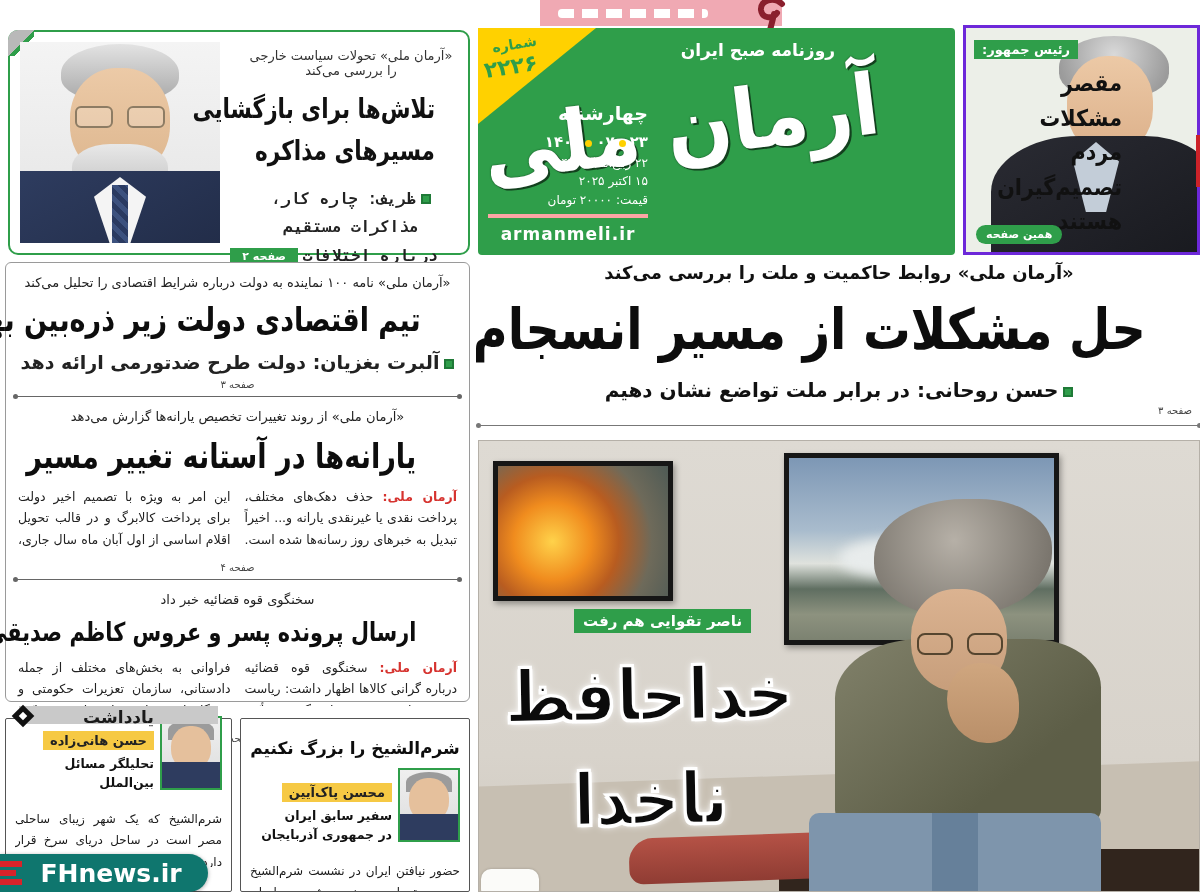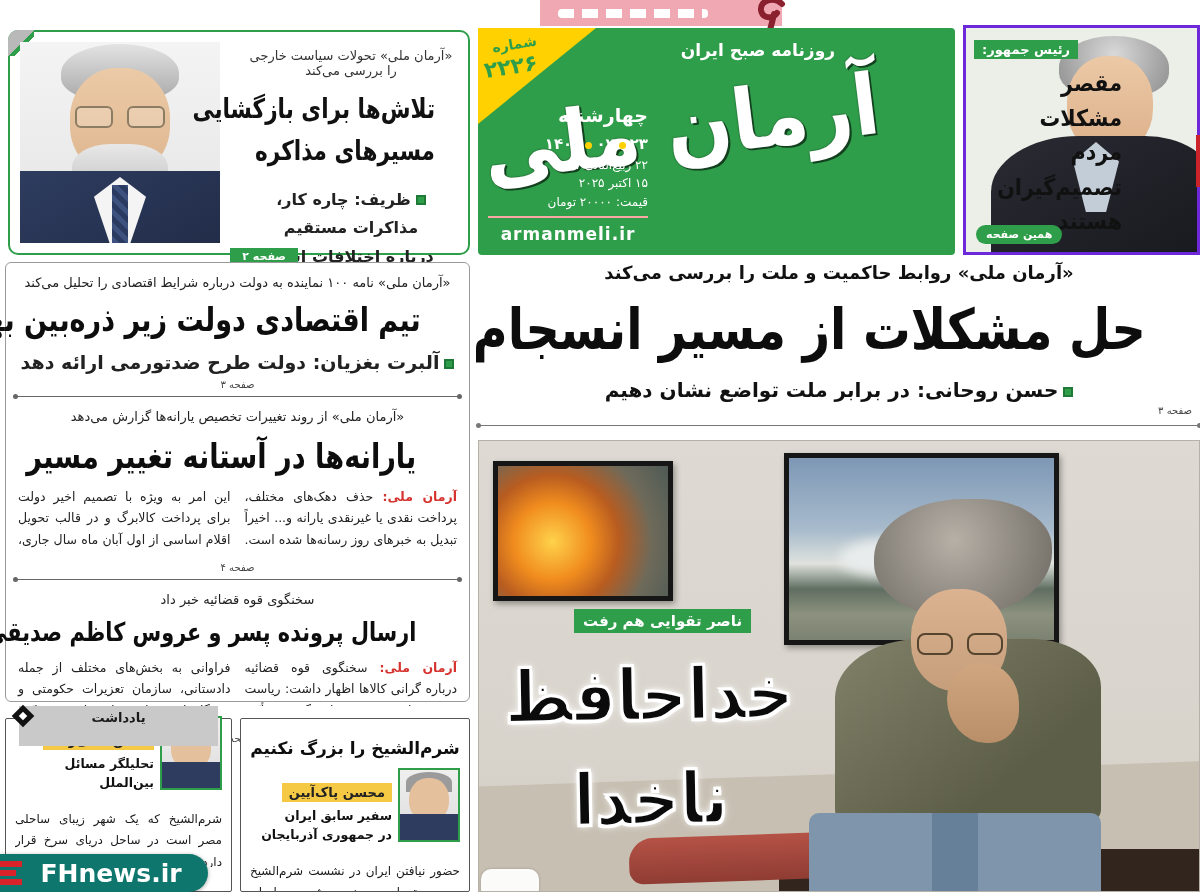--- a/index.html
+++ b/index.html
@@ -22,21 +22,21 @@
   .issue-num  { position:absolute; left:6px; top:26px; color:#2f9e4a; font-weight:bold; font-size:22px; transform:rotate(-9deg); letter-spacing:1px; }
   .tagline { position:absolute; right:120px; top:12px; color:#fff; font-weight:bold; font-size:17px; }
   .logo-script { position:absolute; right:60px; top:48px; width:380px; text-align:center;
     color:#fff; font-weight:bold; font-size:84px; white-space:nowrap;
     transform:rotate(-7deg) scaleX(0.92); transform-origin:center;
     text-shadow:0 0 2px #14411f, 2px 2px 0 #14411f; }
   .dateblock { position:absolute; left:10px; bottom:8px; width:160px; text-align:right; color:#fff; font-size:12px; line-height:1.55; }
   .dateblock .weekday { font-size:19px; font-weight:bold; margin-bottom:2px; }
   .date-fa { font-weight:bold; font-size:15px; letter-spacing:1px; }
   .dot { display:inline-block; width:7px; height:7px; border-radius:50%; background:#ffd100; margin:0 4px; }
-  .site { direction:ltr; text-align:center; border-top:2px solid #fca5a5; margin-top:4px; padding-top:3px;
+  .site { direction:ltr; text-align:center; border-top:4px solid #fca5a5; margin-top:4px; padding-top:3px;
     font-weight:bold; font-size:17px; letter-spacing:1px; }
 
   
   .pres-box { left:963px; top:25px; width:237px; height:230px; background:#ecefe8; border:3px solid #6d28d9; overflow:hidden; }
   .pres-badge { position:absolute; left:8px; top:12px; background:#2f9e4a; color:#fff; font-weight:bold; font-size:13px; padding:2px 8px; }
   .pres-head { position:absolute; left:6px; top:38px; width:150px; text-align:right; font-weight:bold; font-size:23px;
     line-height:1.5; color:#111; transform:scaleX(0.9); transform-origin:right center; }
   .pres-page { position:absolute; left:10px; bottom:8px; background:#2f9e4a; color:#fff; font-weight:bold; font-size:11px;
     padding:3px 10px; border-radius:10px; }
   .red-strip { left:1196px; top:135px; width:4px; height:52px; background:#cc2229; }
@@ -67,21 +67,21 @@
     border-radius:40% 40% 50% 50%; background:linear-gradient(#e8e8e8,#bdbdbd); }
   .z-suit { position:absolute; left:0; right:0; bottom:0; height:72px; background:linear-gradient(150deg,#2e3c5f,#222d49); }
   .z-shirt { position:absolute; left:50%; bottom:0; transform:translateX(-50%); width:52px; height:66px; background:#f4f4f4;
     clip-path:polygon(50% 0,100% 30%,70% 100%,30% 100%,0 30%); }
   .z-tie { position:absolute; left:50%; bottom:0; transform:translateX(-50%); width:16px; height:58px;
     background:repeating-linear-gradient(45deg,#3c517e 0 5px,#2a3a61 5px 10px); }
   .zarif-text { position:absolute; left:236px; right:12px; top:16px; text-align:center; }
   .zarif-kicker { font-size:13px; color:#333; margin-bottom:10px; }
   .zarif-h { font-weight:bold; font-size:27px; color:#111; line-height:1.55; white-space:nowrap;
     transform:scaleX(0.8); transform-origin:center; }
-  .zarif-sub { margin-top:14px; font-weight:bold; font-size:16px; color:#222; line-height:1.8; }
+  .zarif-sub { margin-top:14px; font-weight:bold; font-size:16px; color:#222; line-height:1.8;font-family:Liberation Mono, monospace; }
   .greensq { display:inline-block; width:10px; height:10px; background:#2f9e4a; border:2px solid #1f7a37; margin-left:5px; }
   .zarif-page { position:absolute; bottom:-12px; right:170px; background:#2f9e4a; color:#fff; font-weight:bold;
     font-size:11px; padding:2px 12px; }
 
   
   .lead { left:478px; top:258px; width:722px; height:172px; text-align:center; }
   .lead-kicker { font-weight:bold; font-size:18px; color:#111; margin-top:4px; }
   .lead-h { font-weight:bold; font-size:56px; color:#0d0d0d; margin-top:14px; white-space:nowrap;
     transform:scaleX(0.85); transform-origin:center; letter-spacing:-1px; }
   .lead-sub { font-weight:bold; font-size:20px; color:#111; margin-top:16px; }
@@ -103,22 +103,22 @@
     column-count:2; column-gap:14px; height:70px; overflow:hidden; margin-top:10px; padding:0 4px; }
   .redlead { color:#d6332f; font-weight:bold; }
   .art .pref { font-size:10px; color:#444; margin-top:6px; }
   .vdiv { position:relative; border-top:1px solid #666; margin:6px 2px; }
   .vdiv::before,.vdiv::after { content:""; position:absolute; top:-3px; width:5px; height:5px; background:#666; border-radius:50%; }
   .vdiv::before { right:-3px; } .vdiv::after { left:-3px; }
 
   
   .mini { position:absolute; top:706px; height:186px; background:#fff; }
   .mini .frame { position:absolute; left:0; right:0; top:12px; bottom:0; border:1px solid #555; border-radius:2px; }
-  .mini-head { position:absolute; top:0; left:14px; right:14px; height:40px; background:#c9c9c9;
-    text-align:center; font-weight:bold; font-size:13px; color:#1a1a1a; line-height:23px; z-index:2; }
+  .mini-head { position:absolute; top:0; left:14px; right:14px; height:18px; background:#c9c9c9;
+    text-align:center; font-weight:bold; font-size:17px; color:#1a1a1a; line-height:23px; z-index:2; }
   .diamond { position:absolute; left:-4px; top:2px; width:16px; height:16px; background:#111; transform:rotate(45deg); }
   .diamond i { position:absolute; left:5px; top:5px; width:6px; height:6px; background:#fff; display:block; }
   .mini-h { position:relative; text-align:center; font-weight:bold; font-size:17px; color:#0d0d0d; margin-top:32px; z-index:1; }
   .author { display:flex; flex-direction:row; gap:6px; margin:10px 10px 16px; align-items:flex-start; }
   .aphoto { flex:0 0 62px; height:74px; border:2px solid #2f9e4a; background:linear-gradient(#efefef,#dcdcdc); position:relative; overflow:hidden; }
   .aphoto .af { position:absolute; left:50%; top:8px; transform:translateX(-50%); width:40px; height:44px; border-radius:46%; background:#e5c09c; }
   .aphoto .ah { position:absolute; left:50%; top:2px; transform:translateX(-50%); width:46px; height:20px; border-radius:50% 50% 0 0; background:#9b9b9b; }
   .aphoto .as { position:absolute; left:0; right:0; bottom:0; height:26px; background:#2e3c5f; }
   .ameta { text-align:right; padding-top:14px; }
   .abadge { display:inline-block; background:#f6c944; color:#222; font-weight:bold; font-size:13px; padding:2px 7px; }

